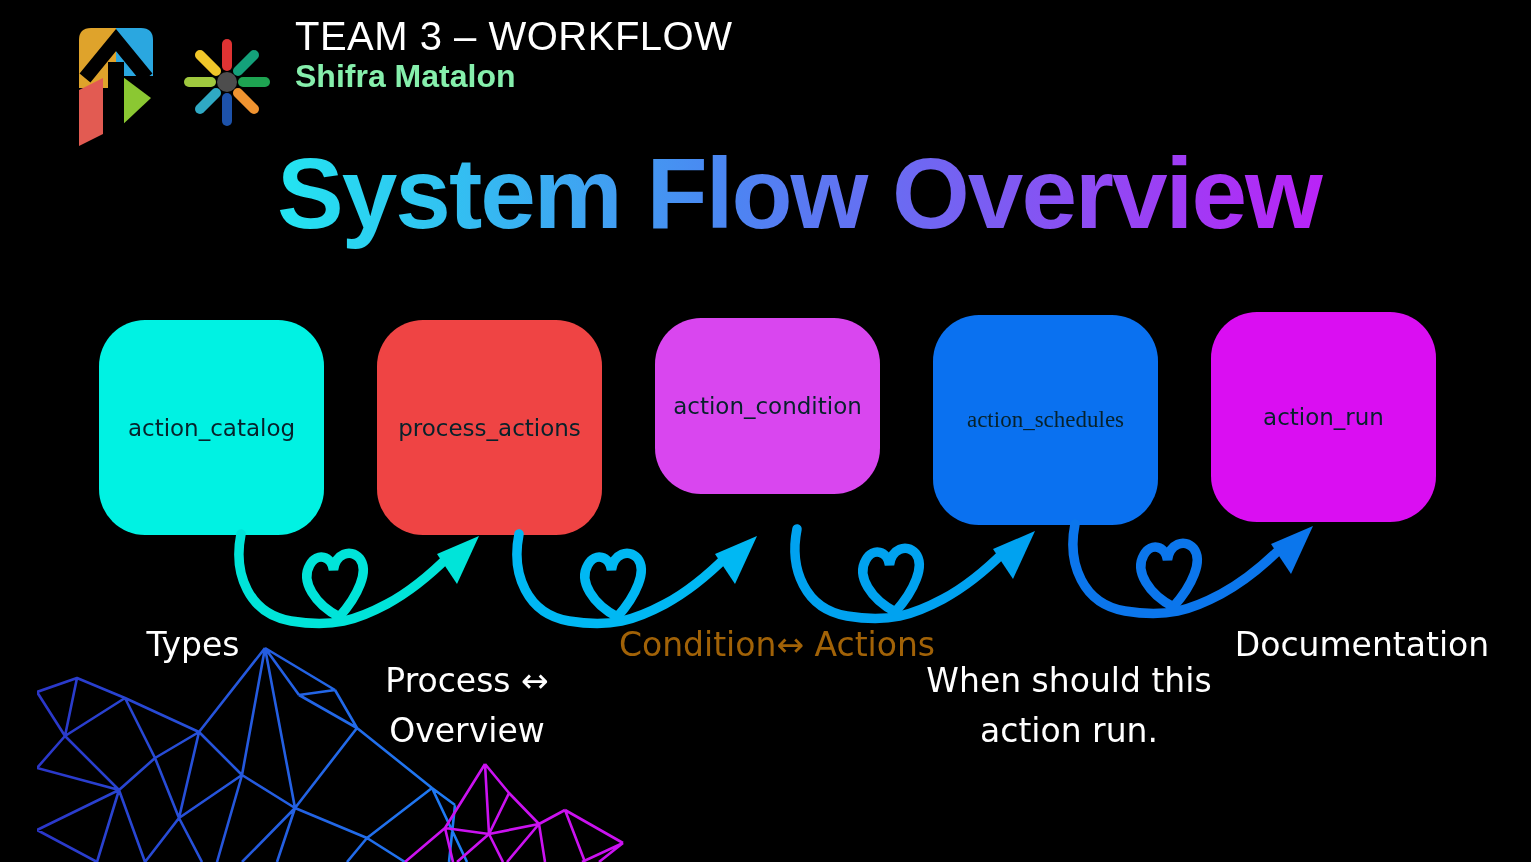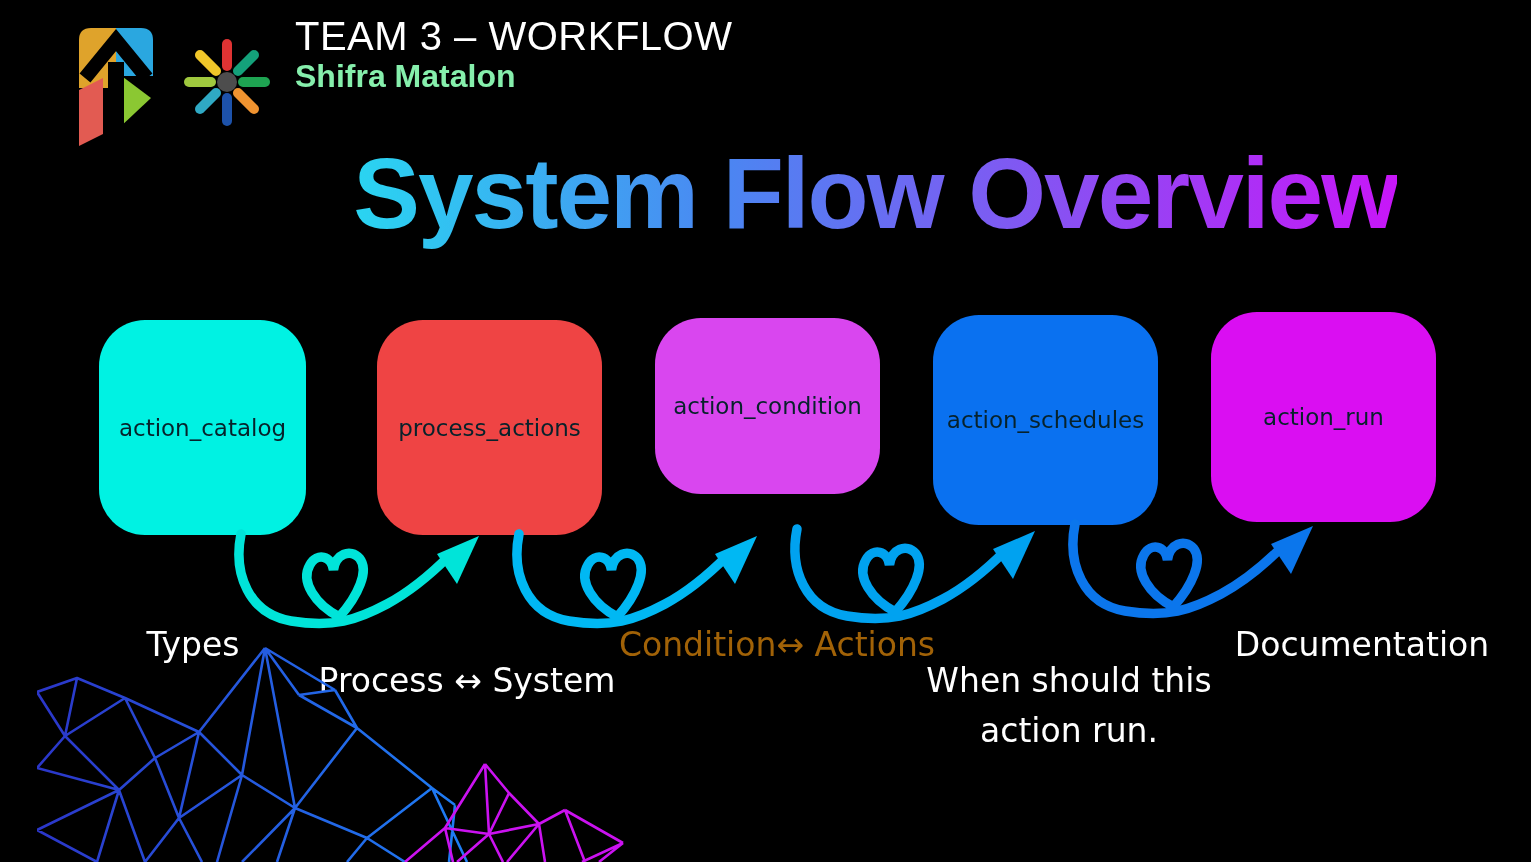--- a/index.html
+++ b/index.html
@@ -5,21 +5,21 @@
   html,body{margin:0;padding:0;background:#000;}
   .stage{position:relative;width:1531px;height:862px;background:#000;overflow:hidden;
          font-family:"Liberation Sans",sans-serif;margin-left:37px;}
   .abs{position:absolute;}
 
   
   .team-title{left:258px;top:14px;color:#fff;font-size:40px;font-weight:500;letter-spacing:.5px;white-space:nowrap;}
   .author{left:258px;top:58px;color:#fff;font-size:32px;font-weight:bold;white-space:nowrap;}
 
   
-  .page-title{left:240px;top:136px;width:1120px;text-align:right;
+  .page-title{left:240px;top:136px;width:1120px;text-align:left;
     font-size:100px;font-weight:bold;letter-spacing:-2px;white-space:nowrap;
     background-clip:text;-webkit-background-clip:text;color:transparent;-webkit-text-fill-color:transparent;}
 
   
   .flow-box{border-radius:46px;display:flex;align-items:center;justify-content:center;}
   .flow-box span{font-family:"DejaVu Sans",sans-serif;font-size:23px;white-space:nowrap;}
 
   
   .caption{font-family:"DejaVu Sans",sans-serif;font-size:33px;text-align:center;line-height:1.5;}
 
@@ -49,31 +49,31 @@
     <line x1="34" y1="52" x2="12" y2="52" style="stroke: rgb(159, 200, 62);"></line>
     <line x1="39" y1="41" x2="23" y2="25" style="stroke: rgb(240, 198, 41);"></line>
     <circle cx="50" cy="52" r="10" stroke="none" style="fill: rgb(77, 77, 77);"></circle>
   </svg>
 
   <div class="abs team-title" style="color: rgb(255, 255, 255);">TEAM 3 – WORKFLOW</div>
   <div class="abs author" style="color: #86efac;">Shifra Matalon</div>
 
   <div class="abs page-title" style="background-image: linear-gradient(90deg, rgb(35, 229, 241) 0%, rgb(75, 134, 242) 40%, rgb(126, 90, 242) 65%, rgb(200, 22, 248) 100%);">System Flow Overview</div>
 
-  <div class="abs flow-box" style="left: 62px; top: 320px; width: 207px; height: 215px; background-color: rgb(0, 242, 227); text-align: right;">
+  <div class="abs flow-box" style="left: 62px; top: 320px; width: 225px; height: 215px; background-color: rgb(0, 242, 227); text-align: right;">
     <span style="color: rgb(7, 34, 43);">action_catalog</span>
   </div>
   <div class="abs flow-box" style="left: 340px; top: 320px; width: 225px; height: 215px; background-color: #ef4444;">
     <span style="color: rgb(7, 34, 43);">process_actions</span>
   </div>
   <div class="abs flow-box" style="left: 618px; top: 318px; width: 225px; height: 176px; background-color: #d946ef;">
     <span style="color: rgb(7, 34, 43);">action_condition</span>
   </div>
   <div class="abs flow-box" style="left: 896px; top: 315px; width: 225px; height: 210px; background-color: rgb(10, 113, 240);">
-    <span style="color: rgb(7, 34, 43);">action_schedules</span>
+    <span style="color: rgb(7, 34, 43); font-family: Liberation Serif, serif;">action_schedules</span>
   </div>
   <div class="abs flow-box" style="left: 1174px; top: 312px; width: 225px; height: 210px; background-color: rgb(218, 14, 242);">
     <span style="color: rgb(7, 34, 43);">action_run</span>
   </div>
 
   <svg class="abs" style="left:190px;top:522px" width="260" height="120" viewBox="0 0 260 120">
     <g fill="none" stroke="currentColor" stroke-width="9.5" stroke-linecap="round" style="color: rgb(0, 228, 217);">
       <path d="M14 12 C6 52 22 92 64 99 C106 106 130 98 160 82 C186 68 206 50 222 34"></path>
       <path d="M105 95 C84 78 74 52 87 38 C97 27 110 34 109 48 C114 33 130 30 137 42 C144 56 128 78 105 95 Z" transform="rotate(-12 108 60)"></path>
       <polygon points="252,14 210,32 230,62" fill="currentColor" stroke="none"></polygon>
@@ -95,21 +95,21 @@
   </svg>
   <svg class="abs" style="left:1024px;top:512px" width="260" height="120" viewBox="0 0 260 120">
     <g fill="none" stroke="currentColor" stroke-width="9.5" stroke-linecap="round" style="color: rgb(11, 118, 236);">
       <path d="M14 12 C6 52 22 92 64 99 C106 106 130 98 160 82 C186 68 206 50 222 34"></path>
       <path d="M105 95 C84 78 74 52 87 38 C97 27 110 34 109 48 C114 33 130 30 137 42 C144 56 128 78 105 95 Z" transform="rotate(-12 108 60)"></path>
       <polygon points="252,14 210,32 230,62" fill="currentColor" stroke="none"></polygon>
     </g>
   </svg>
 
   <div class="abs caption" style="left: 46px; top: 620px; width: 220px; color: rgb(255, 255, 255);">Types</div>
-  <div class="abs caption" style="left: 270px; top: 656px; width: 320px; color: rgb(255, 255, 255);">Process ↔ System</div>
+  <div class="abs caption" style="left: 270px; top: 656px; width: 320px; color: rgb(255, 255, 255);">Process ↔ Overview</div>
   <div class="abs caption" style="left: 580px; top: 620px; width: 320px; color: #a16207;">Condition↔ Actions</div>
   <div class="abs caption" style="left: 857px; top: 656px; width: 350px; color: rgb(255, 255, 255);">When should this action run.</div>
   <div class="abs caption" style="left: 1165px; top: 620px; width: 320px; color: rgb(255, 255, 255);">Documentation</div>
 
   <svg class="abs" style="left:0;top:640px" width="620" height="222" viewBox="0 0 620 222">
     <defs>
       <linearGradient id="meshGrad" x1="0" y1="0" x2="1" y2="0">
         <stop offset="0" style="stop-color: rgb(43, 54, 201);"></stop>
         <stop offset="1" style="stop-color: rgb(30, 126, 245);"></stop>
       </linearGradient>

